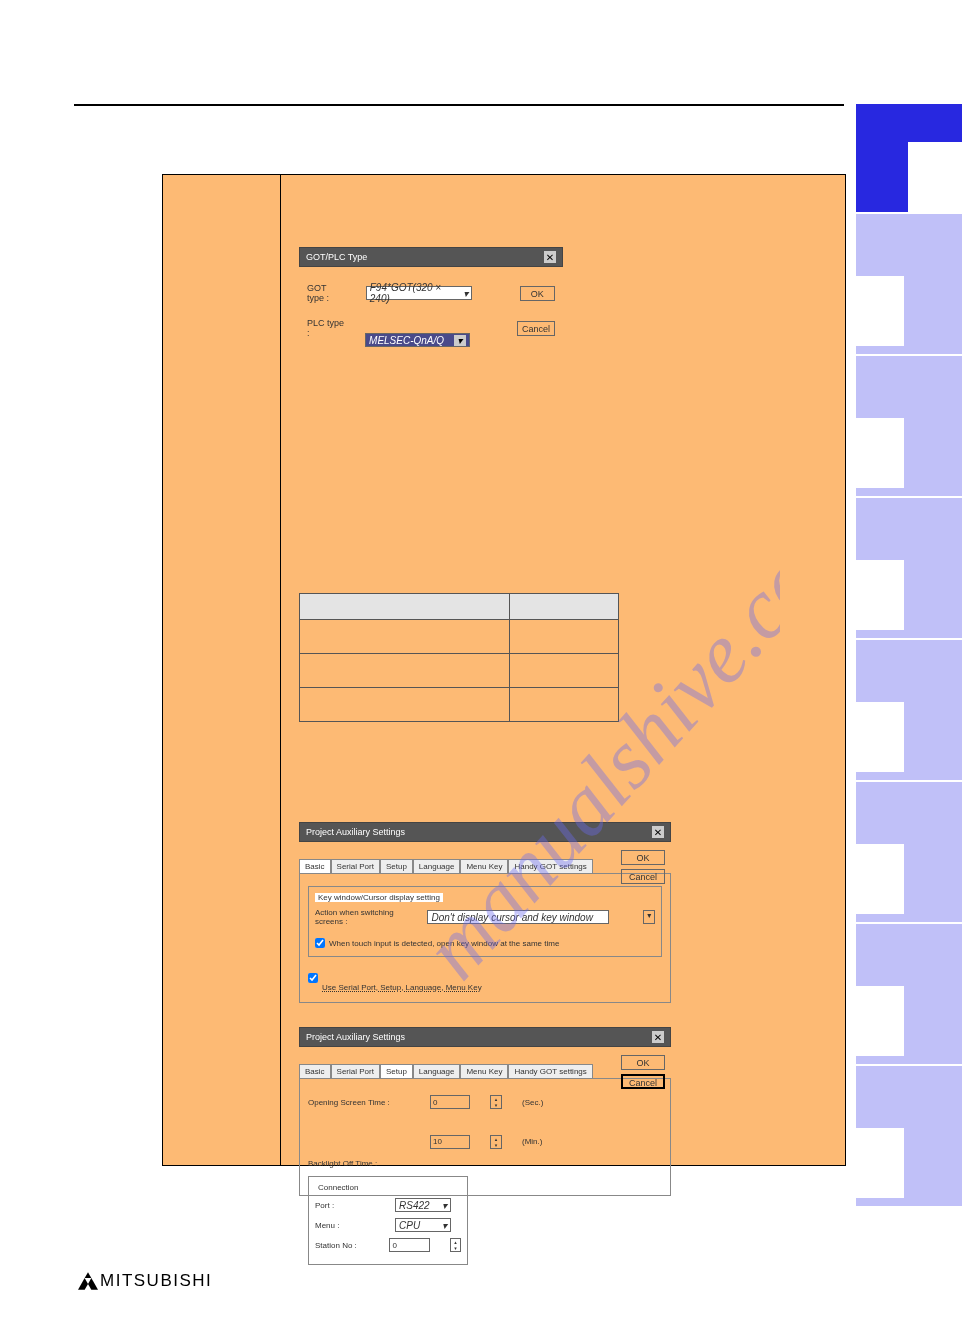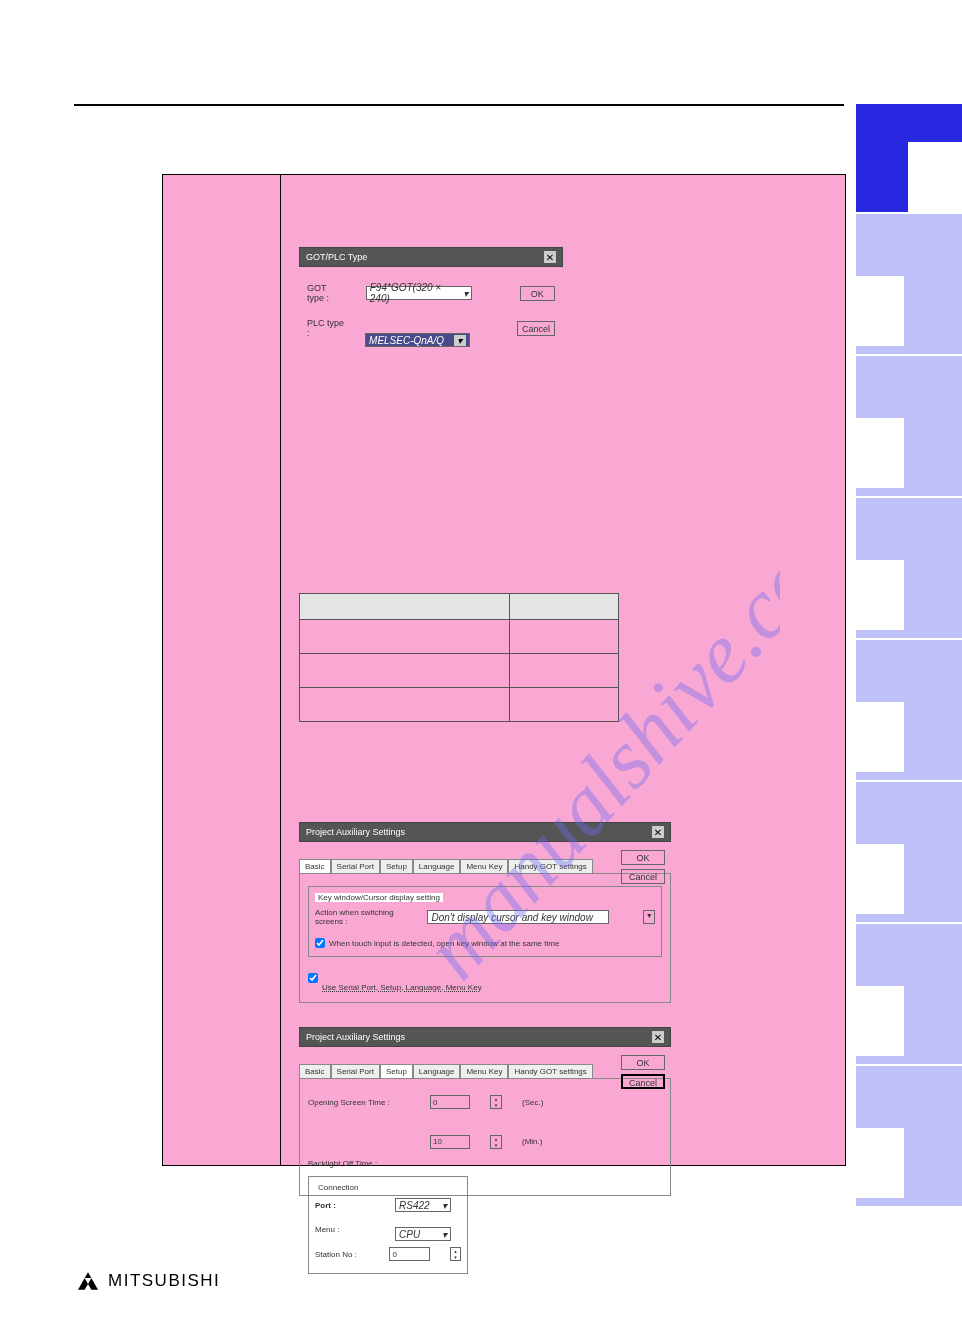--- a/index.html
+++ b/index.html
@@ -5,21 +5,21 @@
   * { box-sizing: border-box; margin: 0; padding: 0; }
   body { font-family: Arial, sans-serif; background: #fff; width: 962px; height: 1319px; position: relative; }
 
   .topline { position: absolute; top: 104px; left: 74px; width: 770px; height: 2px; background: #000; }
 
   .sidebar { position: absolute; top: 104px; right: 0; width: 106px; height: 1104px; }
   .blue-solid { background: #2828e0; width: 106px; height: 108px; }
   .blue-faded { background: #c0c0f8; width: 106px; height: 142px; margin-top: 0; position: relative; border-top: 2px solid #fff; }
   .blue-faded::after { content:""; position:absolute; bottom:8px; left:0; width:48px; height:70px; background:#fff; }
 
-  .main-box { position: absolute; top: 174px; left: 162px; width: 684px; height: 992px; border: 1px solid #000; background: #f9a8d4; padding-left: 32px; }
+  .main-box { position: absolute; top: 174px; left: 162px; width: 684px; height: 992px; border: 1px solid #000; background: #fdba74; padding-left: 32px; }
   .left-col { position: absolute; top:0; left:0; width:118px; height:100%; border-right:1px solid #000; }
   .right-col { position: absolute; top:0; left:118px; right:0; height:100%; padding:16px 18px; font-size:10px; color:#333; }
 
   .dlg1 { width:264px; margin-top:56px; }
   .dlg-title { background:#555; color:#fff; font-size:9px; padding:3px 6px; display:flex; justify-content:space-between; align-items:center; border:1px solid #444; }
   .close-x { width:12px; height:12px; background:#ccc; display:inline-flex; align-items:center; justify-content:center; font-size:10px; color:#000; }
   .dlg-body { padding:10px 8px; font-size:9px; color:#333; }
   .row { display:flex; align-items:center; margin:6px 0; gap:20px; }
   .row label { width:52px; }
   .sel { border:1px solid #666; padding:1px 3px; width:140px; height:14px; font-size:10px; display:flex; align-items:center; justify-content:space-between; background:#fff;font-style:italic; }
@@ -46,21 +46,21 @@
 
   .spinner { border:1px solid #666; width:40px; height:14px; font-size:8px; padding:0 2px; display:inline-flex; align-items:center; }
   .spinbtn { display:inline-flex; flex-direction:column; border:1px solid #666; width:12px; height:14px; font-size:5px; align-items:center; justify-content:space-around; }
 
   .dlg3 { width:372px; margin-top:24px; position:relative; }
   .radio-col { display:flex; flex-direction:column; gap:6px; font-size:8px; }
   .radio-row { display:flex; align-items:center; gap:4px; }
   .rbtn { width:9px; height:9px; border:1px solid #444; border-radius:50%; display:inline-flex; align-items:center; justify-content:center; }
   .rbtn.on::after { content:""; width:5px; height:5px; background:#000; border-radius:50%; }
 
-  .logo { position:absolute; bottom:28px; left:78px; font-size:17px; letter-spacing:1.5px; font-family:Arial; display:flex; align-items:center; gap:10px; }
+  .logo { position:absolute; bottom:28px; left:78px; font-size:17px; letter-spacing:1.5px; font-family:Arial; display:flex; align-items:center; gap:2px; }
   .logo svg { width:20px; height:18px; }
 
   .watermark { position:absolute; top:300px; left:180px; width:600px; height:700px; pointer-events:none; opacity:0.38; }
   .watermark svg text { font-size:86px; fill:#6a6af0; font-style:italic; font-family:Georgia, serif; }
 </style>
 </head>
 <body>
 
 <div class="topline"></div>
 
@@ -201,29 +201,29 @@
           <div class="spinbtn">
               <span>▴</span>
               <span>▾</span>
             </div>
           <span>(Min.)</span>
         </div>
         <div style="display:flex; gap:10px; margin-top:4px;">
           <div class="fieldset" style="width:160px;">
             <span class="fs-title">Connection</span>
             <div class="row">
-                <span style="width:60px;font-weight:bold;">Port :</span>
+                <span style="width:60px;">Port :</span>
               <div class="sel" style="width:56px;">
                   <span>RS422</span>
                   <span>▾</span>
                 </div>
             </div>
             <div class="row">
                 <span style="width:60px;">Menu :</span>
-              <div class="sel" style="width:56px;margin-top:9px;">
+              <div class="sel" style="width:56px;">
                   <span>CPU</span>
                   <span>▾</span>
                 </div>
             </div>
             <div class="row">
                 <span style="width:60px;">Station No :</span>
               <div class="spinner" style="width:44px;">
                   <span>0</span>
                 </div>
               <div class="spinbtn">

